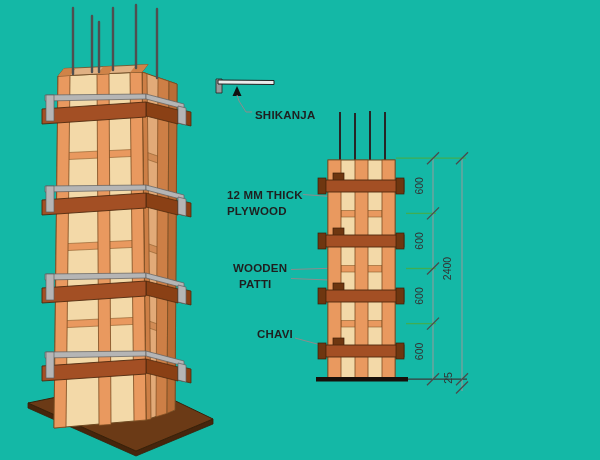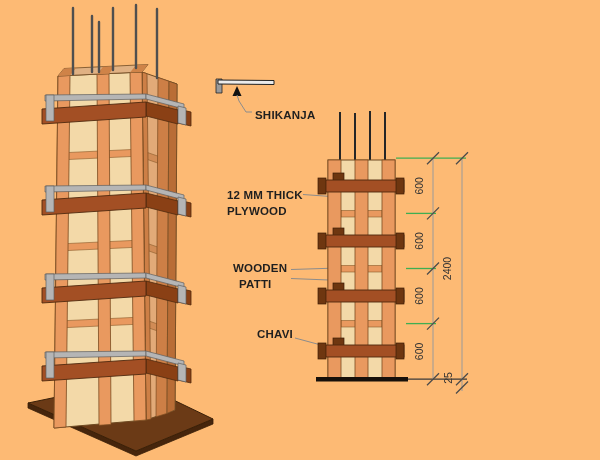--- a/index.html
+++ b/index.html
@@ -1,16 +1,16 @@
 <!DOCTYPE html>
 <html style="--plywood: #f3d9a8; --plywood-side: #e2aa78; --batten: #e9995f; --batten-side: #cd7f46; --clamp-band: #a34f24; --clamp-band-side: #8a4015; --metal: #b5b5b5; --base-plate: #6b3a16; --rebar: #4f4f4f; --extension-green: #3fae52; --dimension-line: #9a9a9a; --text: #1f1f1f;"><head>
 <meta charset="utf-8">
 <style>
   html,body{margin:0;padding:0;background:#ffffff;}
-  .stage{width:600px;height:460px;position:relative;background:#fdba74;overflow:hidden;}
+  .stage{width:600px;height:460px;position:relative;background:#14b8a6;overflow:hidden;}
   svg{display:block;}
 
   
   .ply        {fill:var(--plywood);stroke:#6f4a22;stroke-width:1;}
   .ply-side   {fill:var(--plywood-side);stroke:#6f4a22;stroke-width:1;}
   .batten     {fill:var(--batten);stroke:#7a4a20;stroke-width:.8;}
   .batten-sd  {fill:var(--batten-side);stroke:#7a4a20;stroke-width:.7;}
   .batten-far {fill:#b96d36;stroke:#6f4a22;stroke-width:.7;}
   .rail       {fill:var(--batten);stroke:#8a5a2a;stroke-width:.6;}
   .rail-sd    {fill:#d18c56;stroke:#8a5a2a;stroke-width:.6;}

